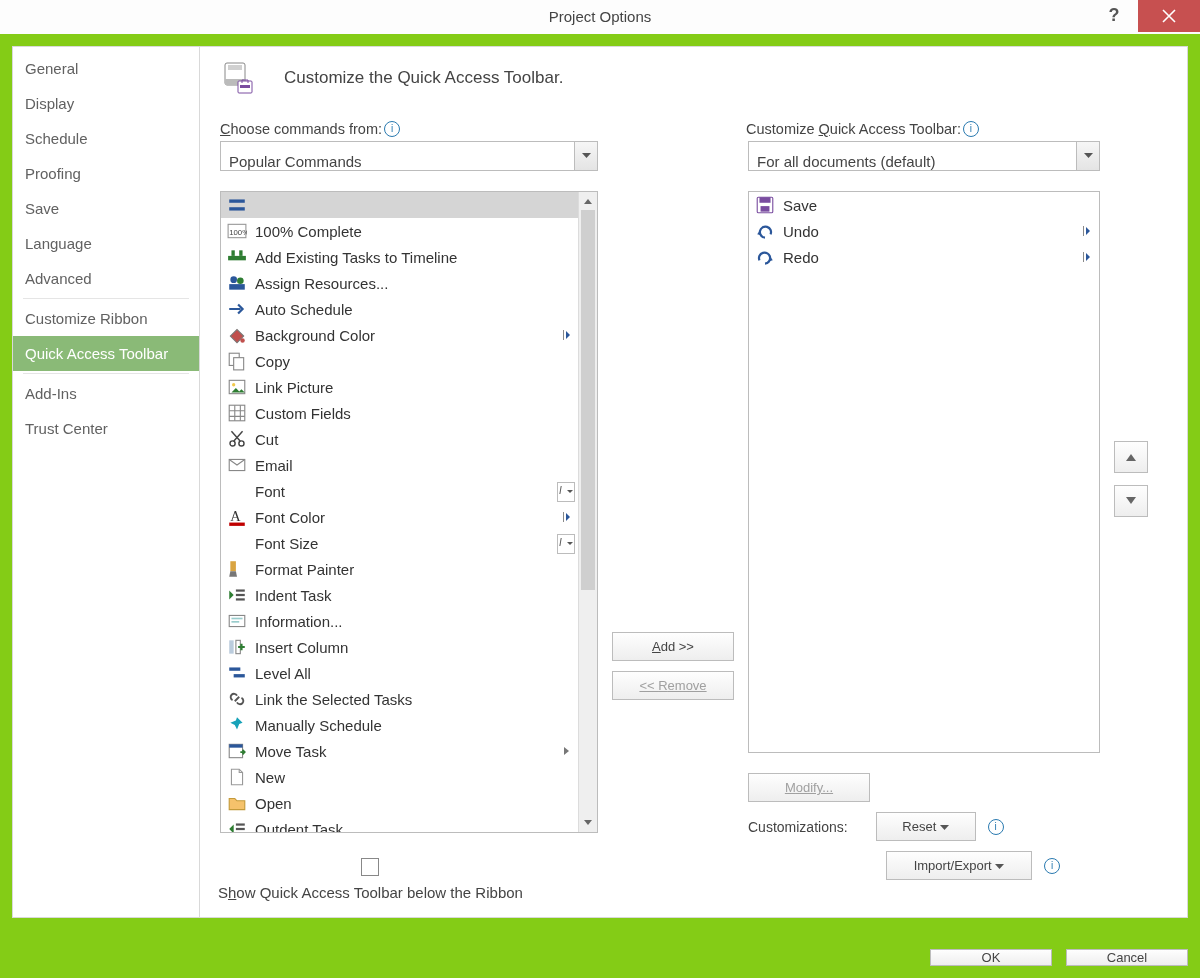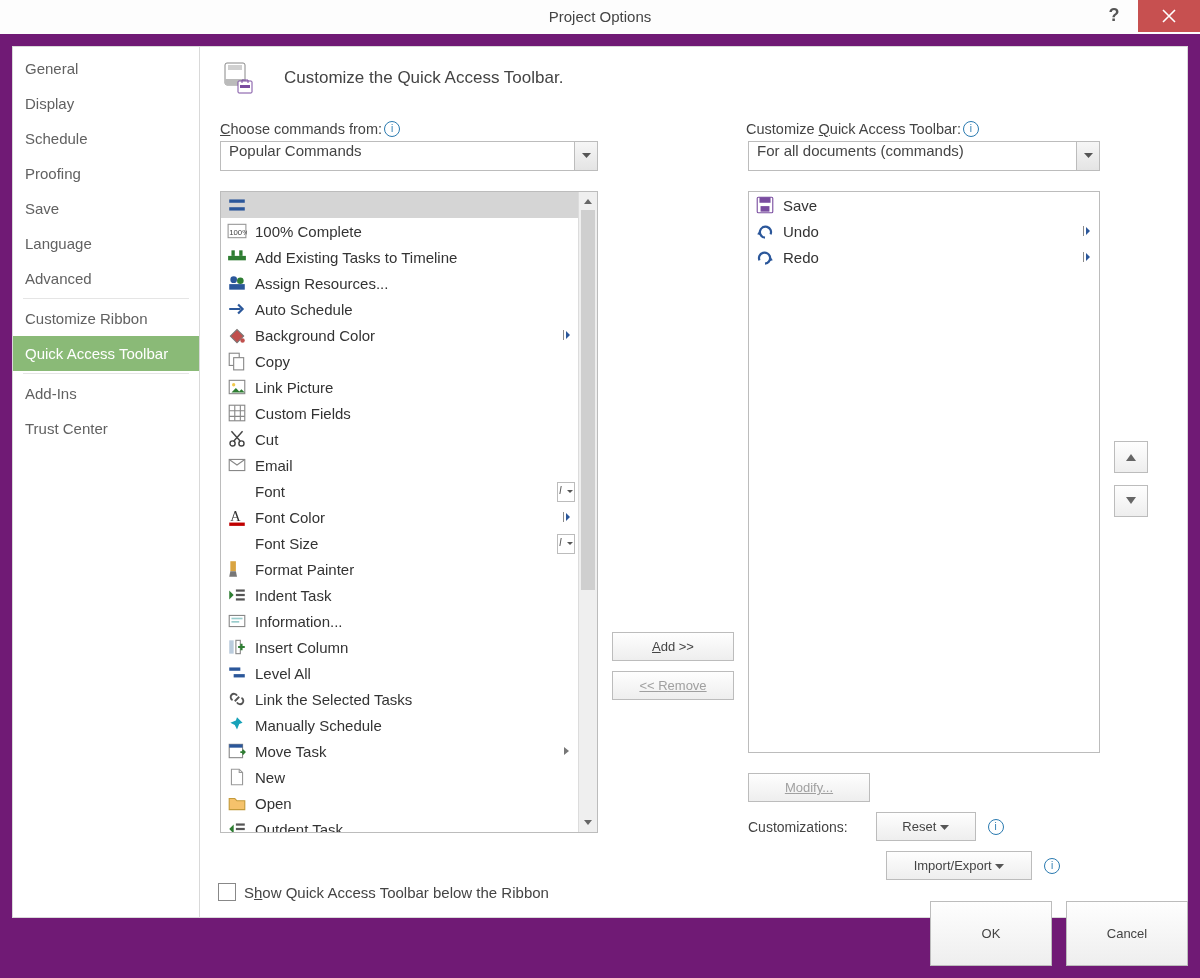--- a/index.html
+++ b/index.html
@@ -47,21 +47,21 @@
     display: flex;
     align-items: center;
     justify-content: center;
   }
   .titlebar .close svg { width: 14px; height: 14px; }
 
   .dialog-body {
     position: absolute;
     left: 0; right: 0;
     top: 34px; bottom: 0;
-    background: #701a75;
+    background: #84cc16;
     padding: 10px;
     box-sizing: border-box;
   }
 
   .columns {
     position: absolute;
     left: 12px; top: 12px;
     right: 12px;
     bottom: 60px;
     display: flex;
@@ -143,21 +143,21 @@
   }
 
   .selects-row { display: flex; gap: 0; margin-bottom: 20px; }
   .selects-row .sel-left { width: 376px; }
   .selects-row .sel-right { margin-left: 150px; width: 350px; }
 
   .fake-select {
     border: 1px solid #bcbcbc;
     height: 28px;
     display: flex;
-    align-items: flex-start;
+    align-items: flex-end;
     font-size: 15px;
     color: #444;
     background: #fff;
     cursor: pointer;
   }
   .fake-select .val { flex:1; padding: 0 8px; }
   .fake-select .dd {
     width: 22px; height: 100%;
     border-left: 1px solid #bcbcbc;
     background: linear-gradient(#f6f6f6,#e4e4e4);
@@ -305,34 +305,35 @@
 
   .bottom-check {
     position: absolute;
     left: 18px;
     bottom: 16px;
     display: flex;
     align-items: center;
     gap: 8px;
     font-size: 15px;
     color: #444;
+    flex-direction: column;
   }
   .chk {
     width: 16px; height: 16px;
     border: 1px solid #888;
     background: #fff;
   }
 
   .footer {
     position: absolute;
     right: 12px; bottom: 12px;
     display: flex;
     gap: 14px;
   }
-  .footer .btn { min-width: 88px; padding: 24px 16px; }
+  .footer .btn { min-width: 88px; padding: 0 16px; }
 
   .u { text-decoration: underline; }
   svg { display:block; }
 </style>
 </head>
 <body>
 
 <div class="titlebar">
   <div class="title">Project Options</div>
   <div class="help">?</div>
@@ -389,21 +390,21 @@
       <div class="selects-row">
         <div class="fake-select sel-left">
           <div class="val">Popular Commands</div>
           <div class="dd">
               <svg viewBox="0 0 9 6">
                 <path d="M0 0 L4.5 5 L9 0 Z" fill="#555"></path>
               </svg>
             </div>
         </div>
         <div class="fake-select sel-right">
-          <div class="val">For all documents (commands)</div>
+          <div class="val">For all documents (default)</div>
           <div class="dd">
               <svg viewBox="0 0 9 6">
                 <path d="M0 0 L4.5 5 L9 0 Z" fill="#555"></path>
               </svg>
             </div>
         </div>
       </div>
 
       <div class="lists-row">
         <div class="listbox left-list">

